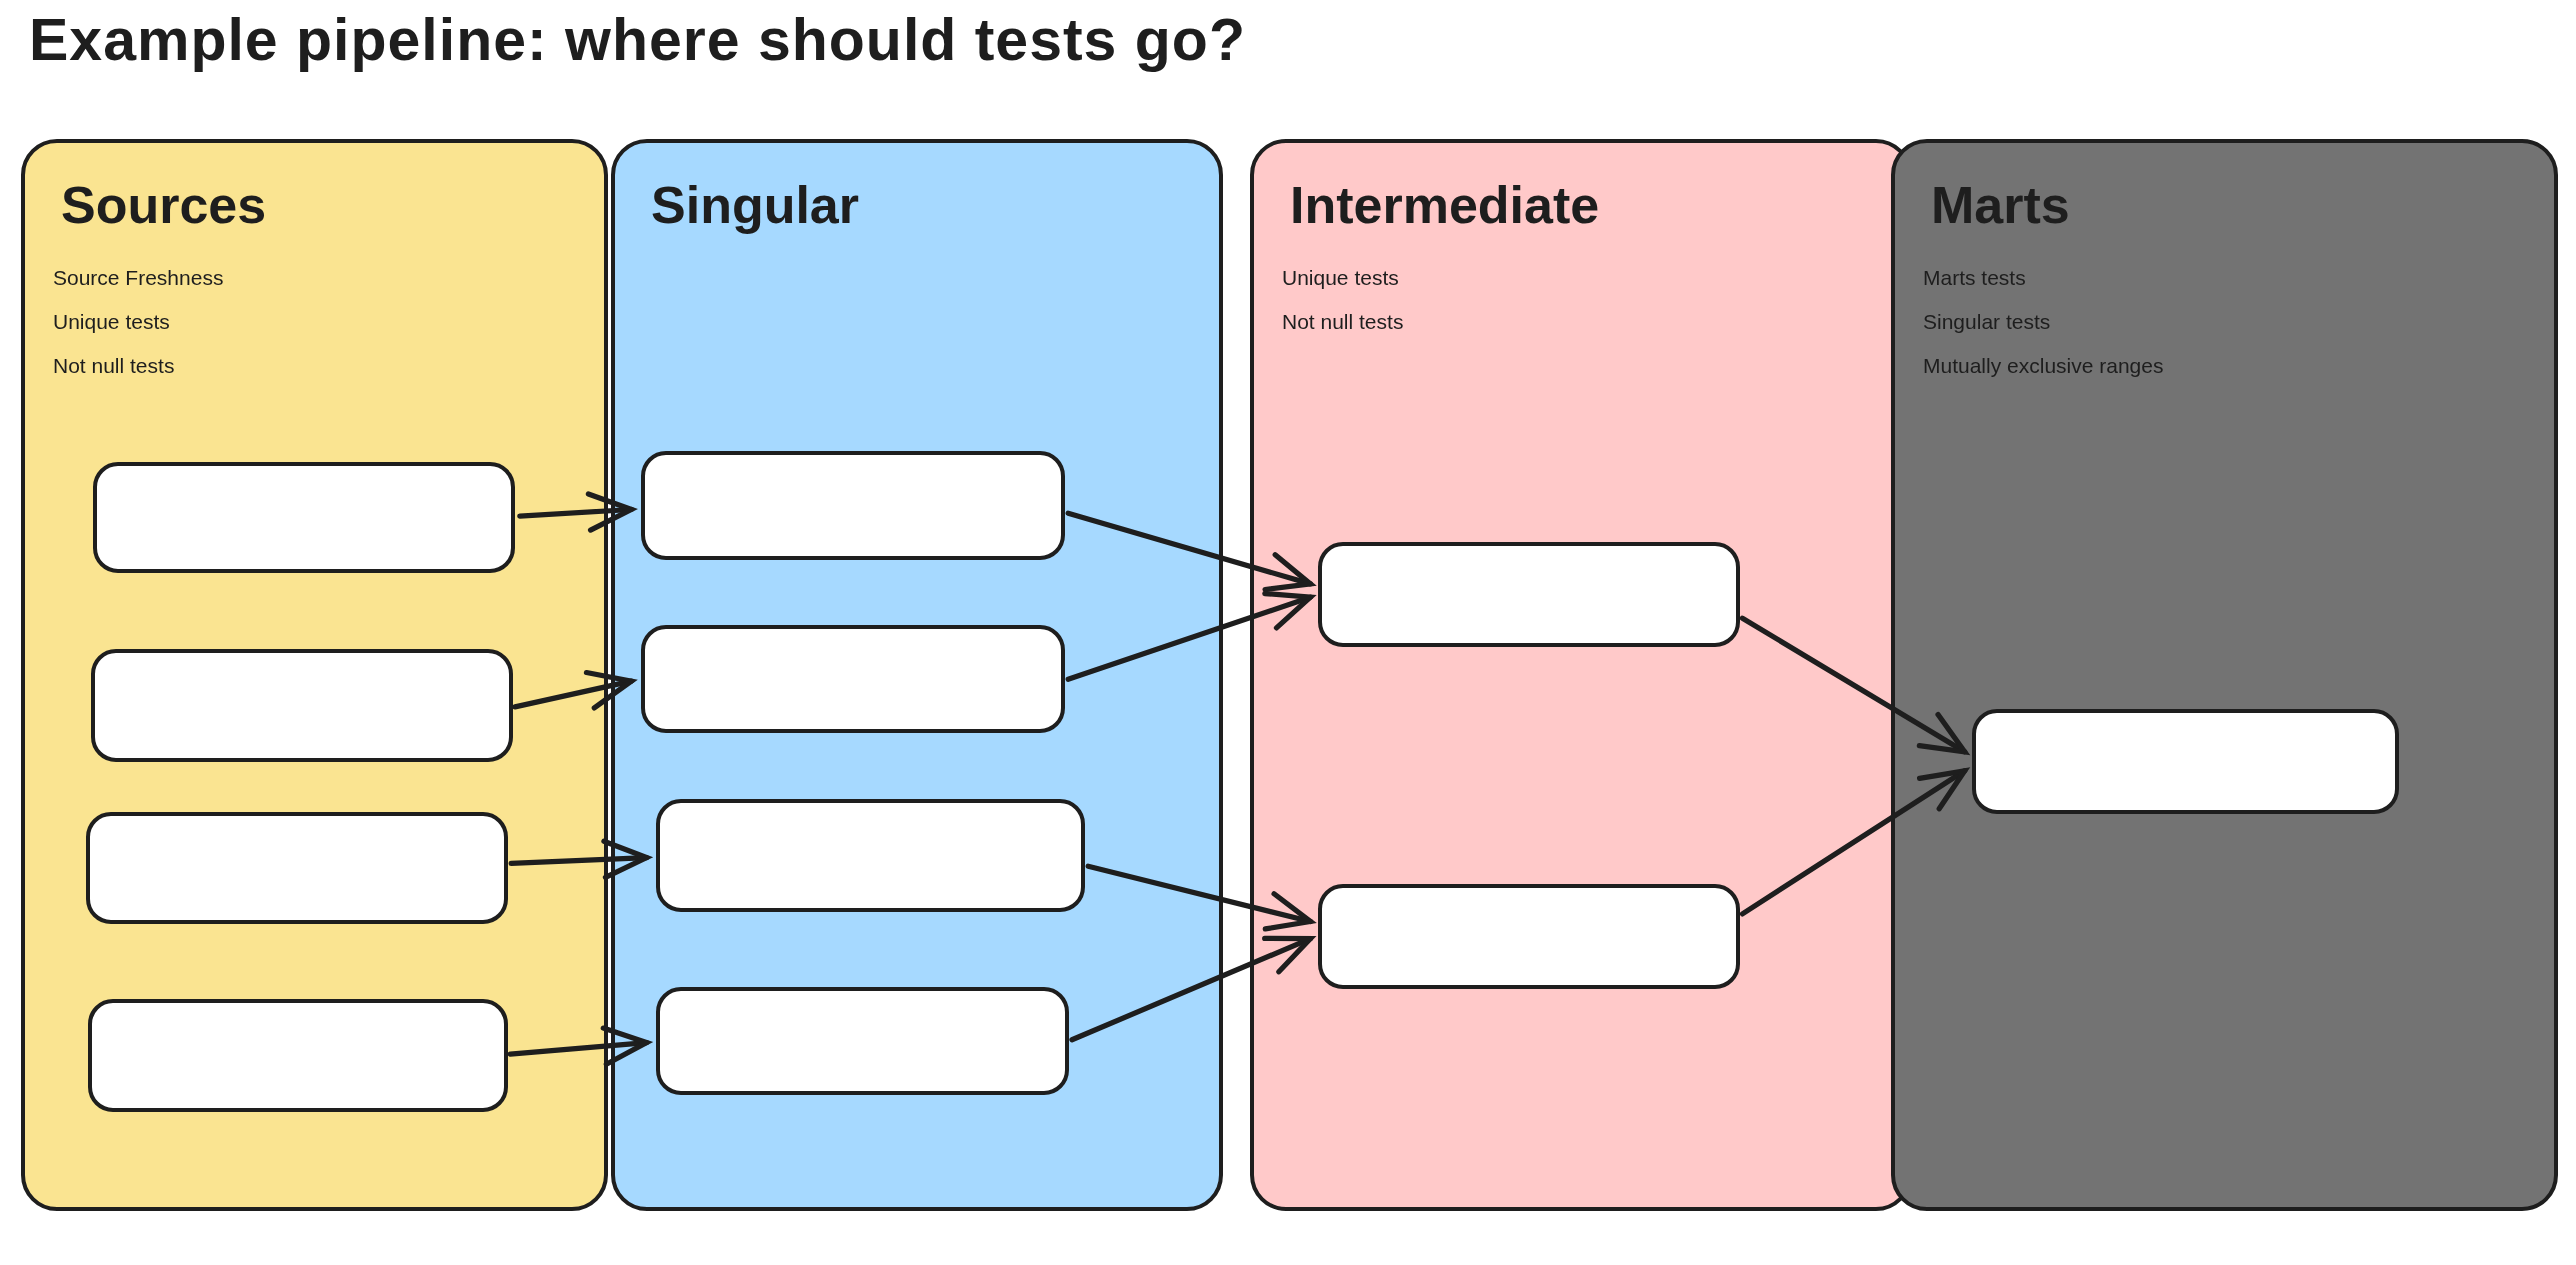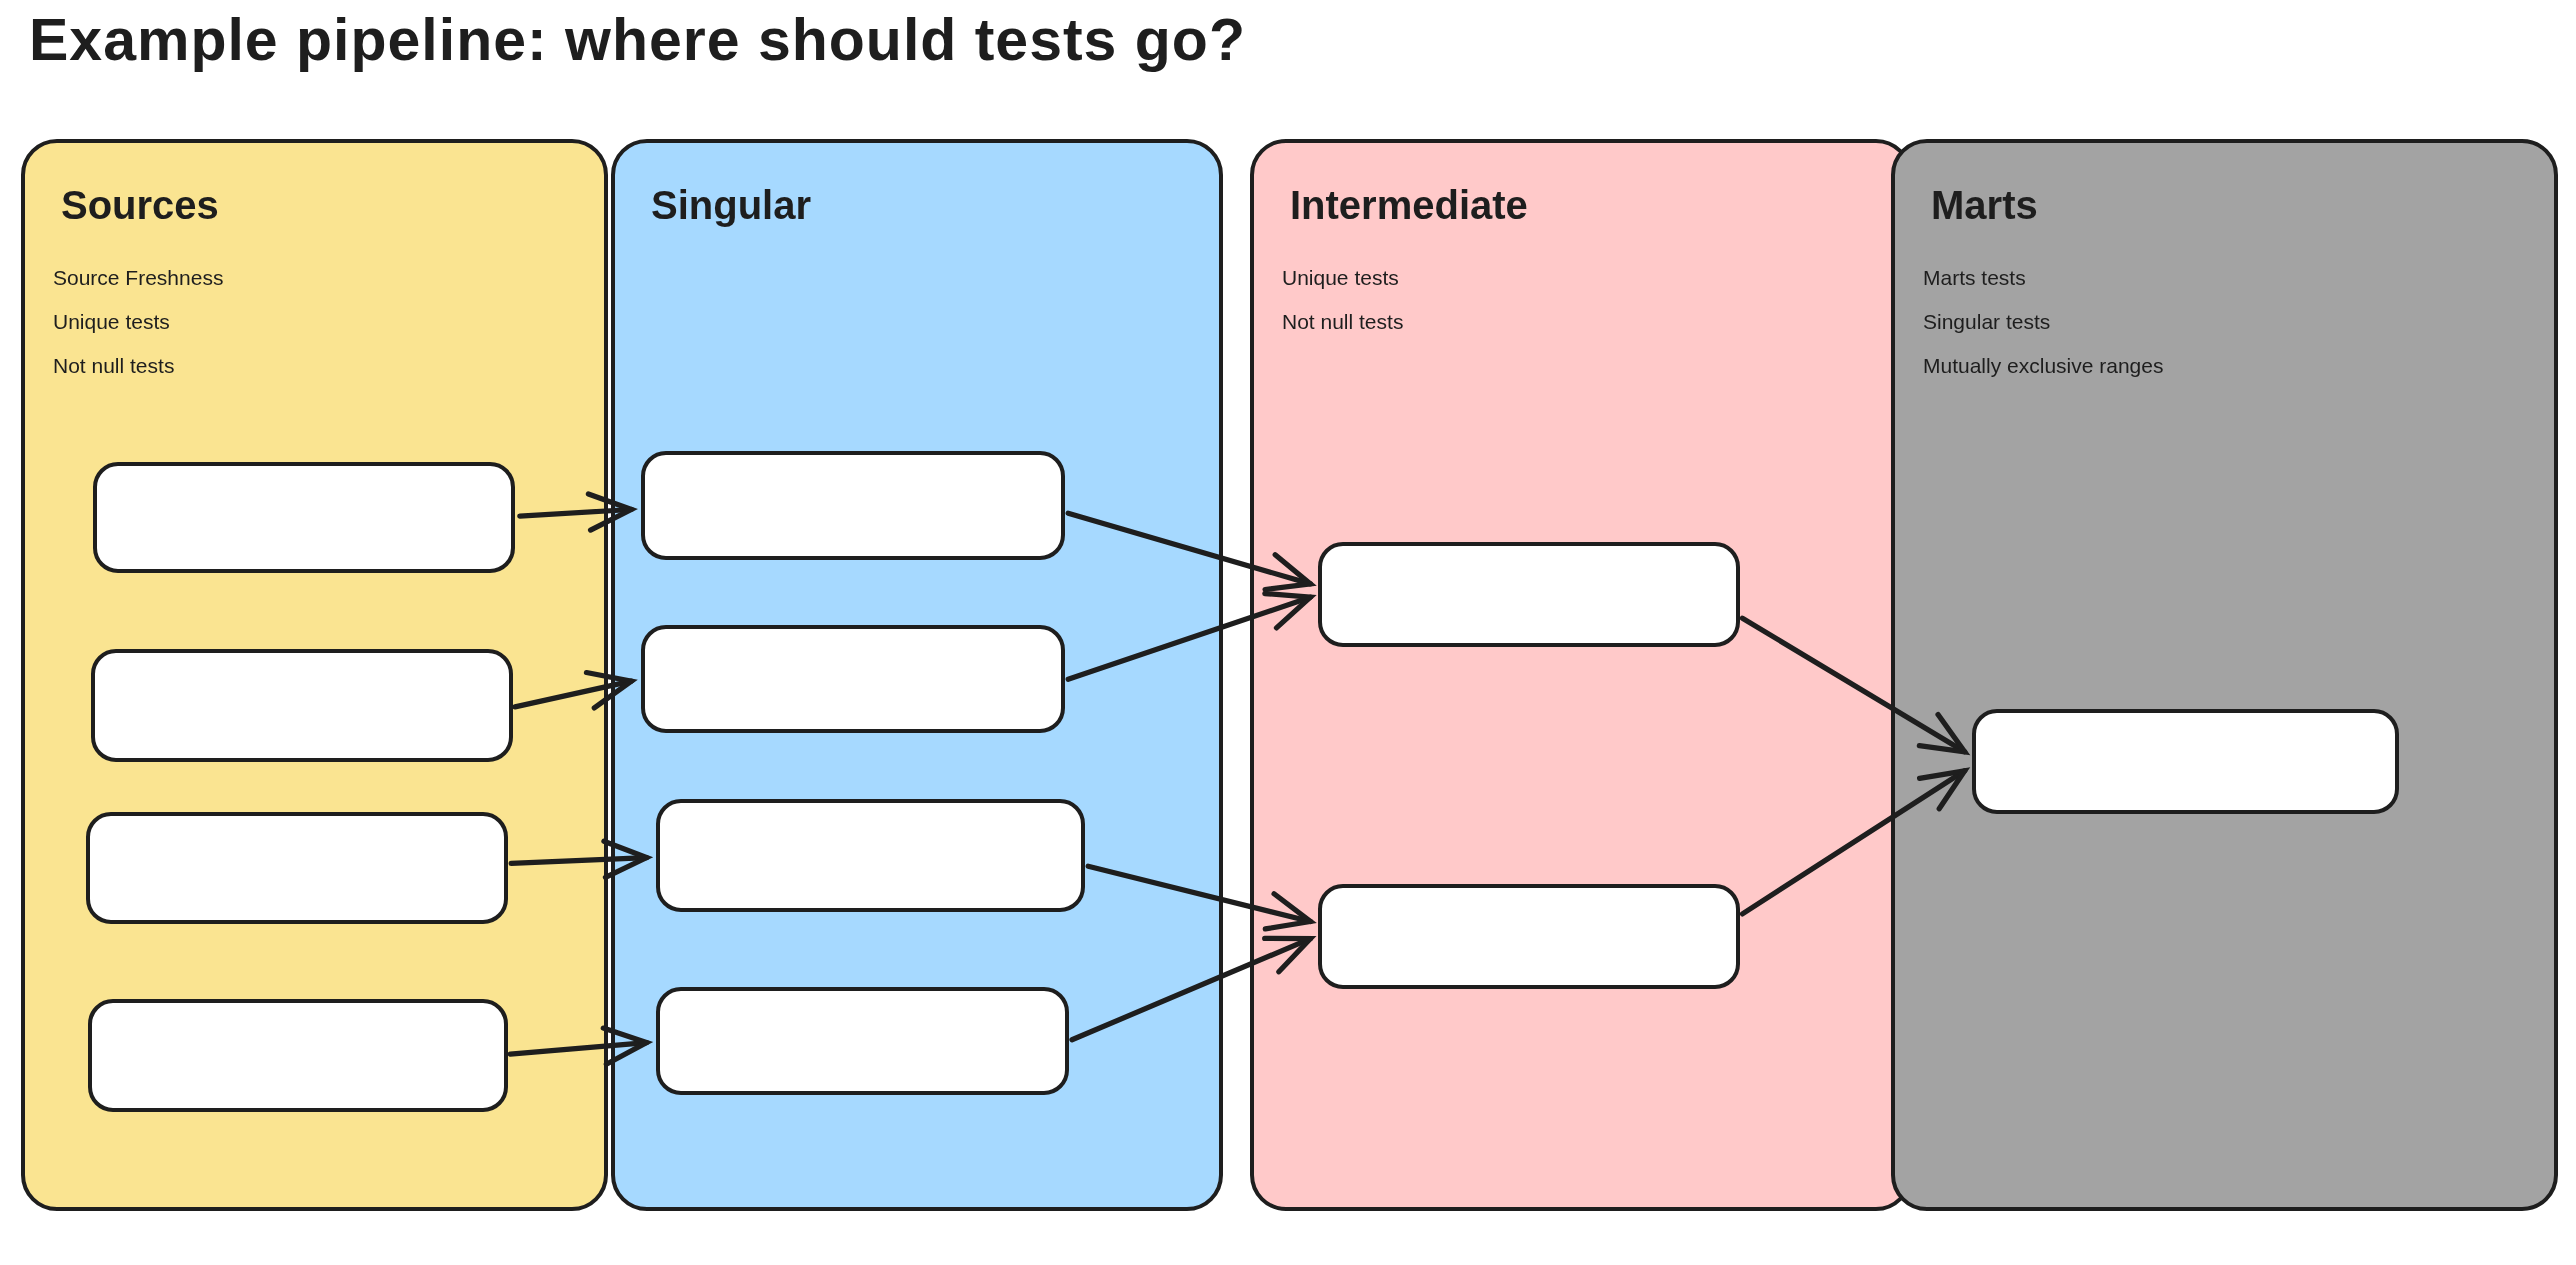--- a/index.html
+++ b/index.html
@@ -11,21 +11,21 @@
   .title { position:absolute; left:29px; top:5.7px; font-size:59px; font-weight:bold;
            letter-spacing:1px; color:var(--ink); white-space:nowrap; }
 
   .panel { position:absolute; top:139px; height:1072px; box-sizing:border-box;
            border:4.8px solid var(--ink); border-radius:36px; }
   .panel-sources      { left:21px;   width:587px; }
   .panel-staging      { left:611px;  width:612px; }
   .panel-intermediate { left:1226px; width:662px;margin-left:24px; }
   .panel-marts        { left:1891px; width:667px; }
 
-  .panel-header { position:absolute; left:36px; top:40px; font-size:40px;
+  .panel-header { position:absolute; left:36px; top:32px; font-size:52px;
                   font-weight:bold; white-space:nowrap; }
   .panel-notes  { position:absolute; left:28px; top:113px; font-size:21px;
                   line-height:44px; font-weight:normal; }
   .note-line    { white-space:nowrap; }
 
   .model-box { position:absolute; box-sizing:border-box; background:#FFFFFF;
                border:4.8px solid var(--ink); border-radius:25px; }
 
   
   .box-src-1 { left:93px;  top:462px;  width:422px; height:111px; }
@@ -68,21 +68,21 @@
   </div>
 
   <div class="panel panel-intermediate" style="background-color: rgb(255, 201, 201);">
     <div class="panel-header">Intermediate</div>
     <div class="panel-notes">
       <div class="note-line">Unique tests</div>
       <div class="note-line">Not null tests</div>
     </div>
   </div>
 
-  <div class="panel panel-marts" style="background-color: #a3a3a3;">
+  <div class="panel panel-marts" style="background-color: #737373;">
     <div class="panel-header">Marts</div>
     <div class="panel-notes">
       <div class="note-line">Marts tests</div>
       <div class="note-line">Singular tests</div>
       <div class="note-line">Mutually exclusive ranges</div>
     </div>
   </div>
 
   <div class="model-box box-src-1"></div>
   <div class="model-box box-src-2"></div>

